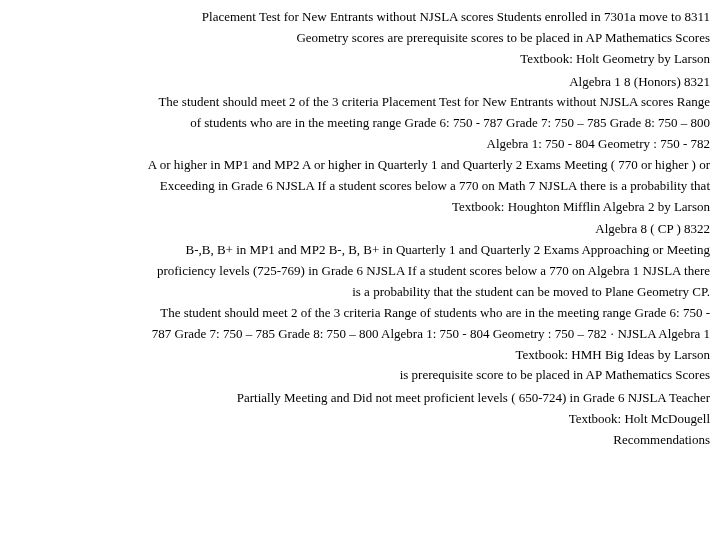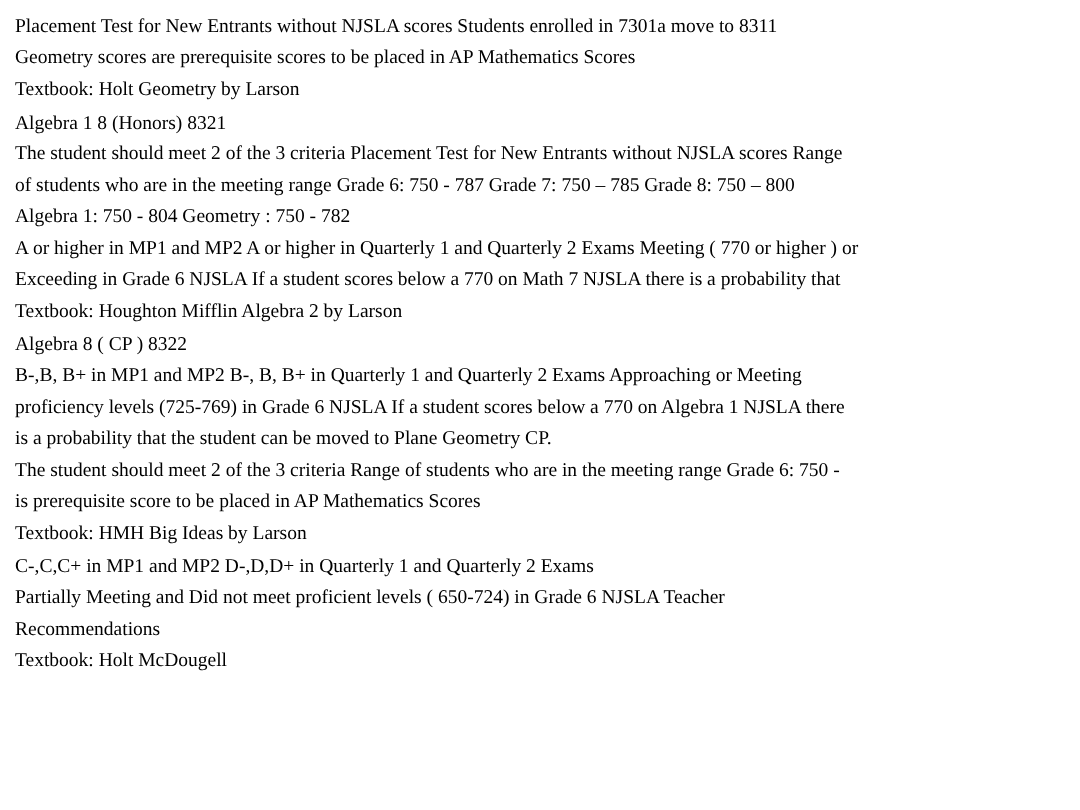--- a/index.html
+++ b/index.html
@@ -1,18 +1,19 @@
 <!DOCTYPE html>
 <html><head>
   <meta charset="utf-8">
   <style>
     * {
       margin: 0;
       padding: 0;
       box-sizing: border-box;
+      text-align: right;
     }
     body {
       width: 720px;
       min-height: 540px;
       background: #ffffff;
       font-family: Times New Roman, Times, serif;
       font-size: 13px;
       line-height: 1.45;
       color: #000000;
       padding: 8px 10px;
@@ -47,24 +48,24 @@
     <p>Exceeding in Grade 6 NJSLA If a student scores below a 770 on Math 7 NJSLA there is a probability that</p>
     <p>Textbook: Houghton Mifflin Algebra 2 by Larson</p>
   </div>
 
   <div class="content-block">
     <p class="bold-heading">Algebra 8 ( CP ) 8322</p>
     <p>B-,B, B+ in MP1 and MP2 B-, B, B+ in Quarterly 1 and Quarterly 2 Exams Approaching or Meeting</p>
     <p>proficiency levels (725-769) in Grade 6 NJSLA If a student scores below a 770 on Algebra 1 NJSLA there</p>
     <p>is a probability that the student can be moved to Plane Geometry CP.</p>
     <p>The student should meet 2 of the 3 criteria Range of students who are in the meeting range Grade 6: 750 -</p>
+    <p>787 Grade 7: 750 – 785 Grade 8: 750 – 800 Algebra 1: 750 - 804 Geometry : 750 – 782 · NJSLA Algebra 1</p>
+    <p>Textbook: HMH Big Ideas by Larson</p>
     <p>is prerequisite score to be placed in AP Mathematics Scores</p>
-    <p>Textbook: HMH Big Ideas by Larson</p>
   </div>
 
   <div class="content-block">
-    <p>C-,C,C+ in MP1 and MP2 D-,D,D+ in Quarterly 1 and Quarterly 2 Exams</p>
     <p>Partially Meeting and Did not meet proficient levels ( 650-724) in Grade 6 NJSLA Teacher</p>
+    <p>Textbook: Holt McDougell</p>
     <p>Recommendations</p>
-    <p>Textbook: Holt McDougell</p>
   </div>
 
 </div>
 
 </body></html>

